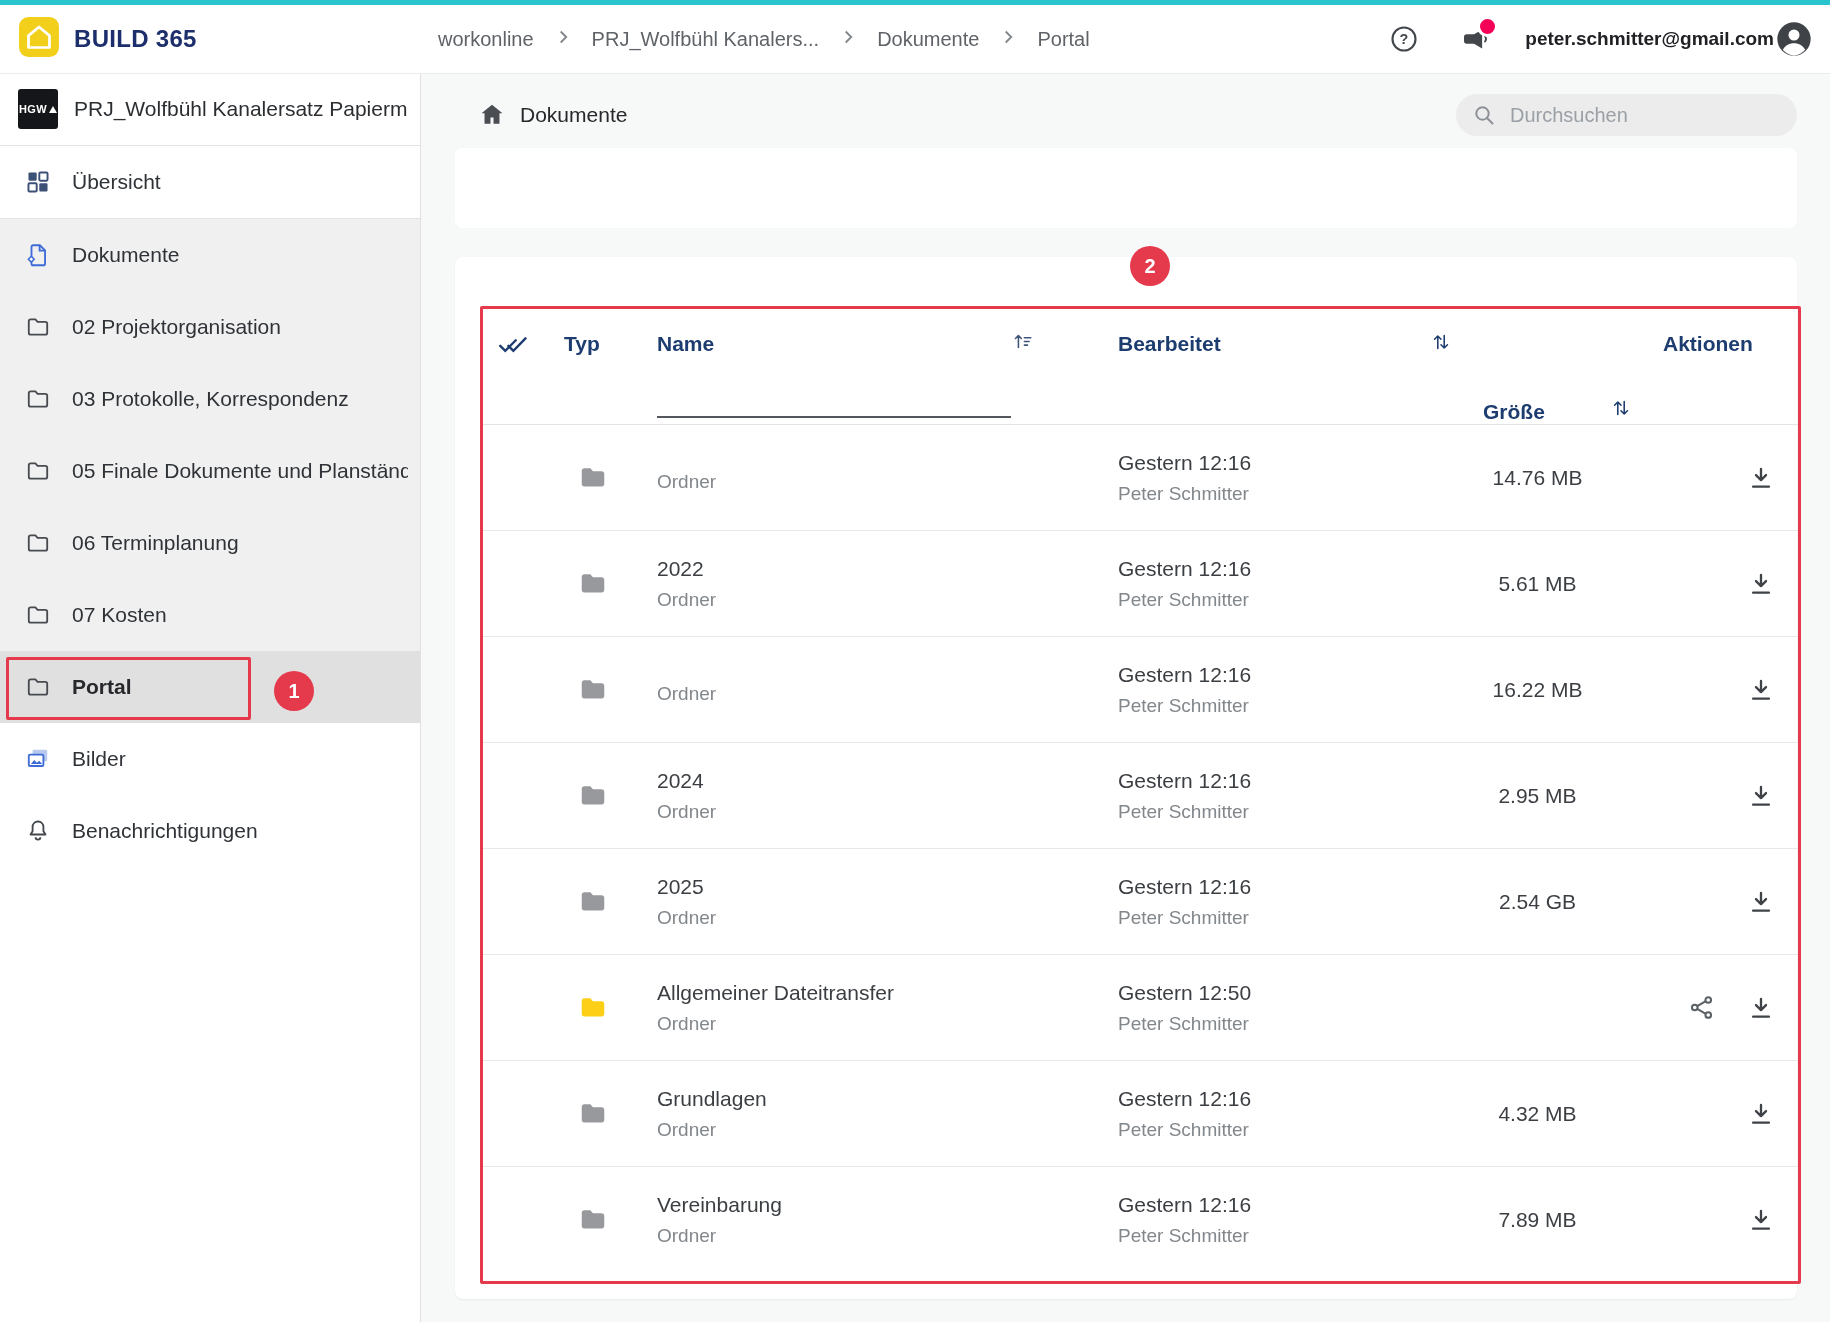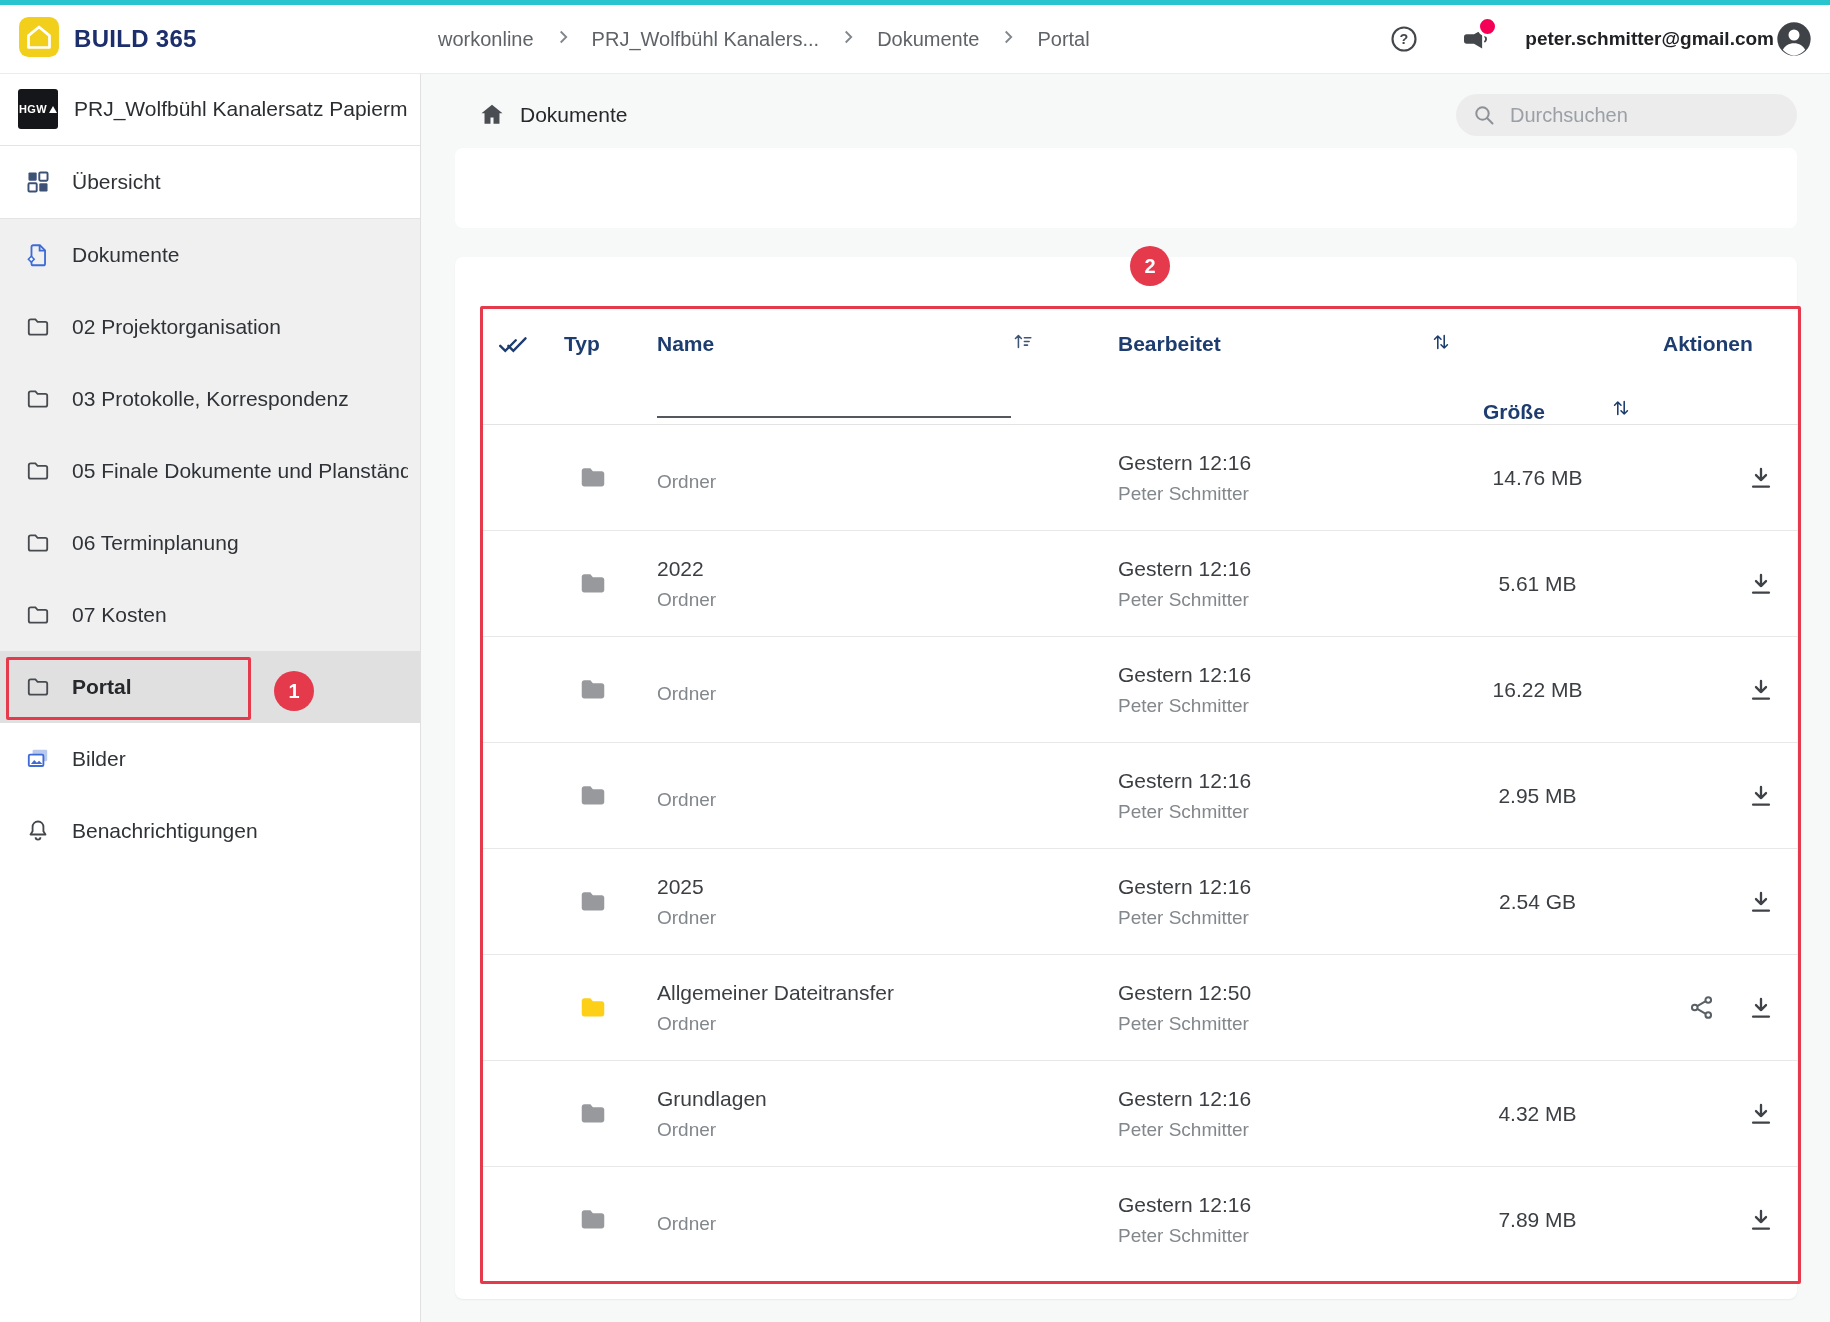--- a/index.html
+++ b/index.html
@@ -392,20 +392,21 @@
   <div class="trow">
     <div class="cell cell-check"></div>
     <div class="cell cell-type">
       <span class="folder-ico" style="color: rgb(151, 153, 157);">
         <svg viewBox="0 0 24 24" width="30" height="30">
                   <path d="M3 6.2C3 5.1 3.9 4.2 5 4.2h4.9l2 2.3H19c1.1 0 2 .9 2 2v8.3c0 1.1-.9 2-2 2H5c-1.1 0-2-.9-2-2V6.2z" fill="currentColor"></path>
                 </svg>
       </span>
     </div>
     <div class="cell cell-name">
+      <div class="line1">2024</div>
       <div class="line2">Ordner</div>
     </div>
     <div class="cell cell-edit">
       <div class="line1">Gestern 12:16</div>
       <div class="line2">Peter Schmitter</div>
     </div>
     <div class="cell cell-size">2.95 MB</div>
     <div class="cell cell-actions">
 
       <span class="act-icon">
@@ -514,20 +515,21 @@
   <div class="trow">
     <div class="cell cell-check"></div>
     <div class="cell cell-type">
       <span class="folder-ico" style="color: rgb(151, 153, 157);">
         <svg viewBox="0 0 24 24" width="30" height="30">
                   <path d="M3 6.2C3 5.1 3.9 4.2 5 4.2h4.9l2 2.3H19c1.1 0 2 .9 2 2v8.3c0 1.1-.9 2-2 2H5c-1.1 0-2-.9-2-2V6.2z" fill="currentColor"></path>
                 </svg>
       </span>
     </div>
     <div class="cell cell-name">
+      <div class="line1">Vereinbarung</div>
       <div class="line2">Ordner</div>
     </div>
     <div class="cell cell-edit">
       <div class="line1">Gestern 12:16</div>
       <div class="line2">Peter Schmitter</div>
     </div>
     <div class="cell cell-size">7.89 MB</div>
     <div class="cell cell-actions">
 
       <span class="act-icon">

